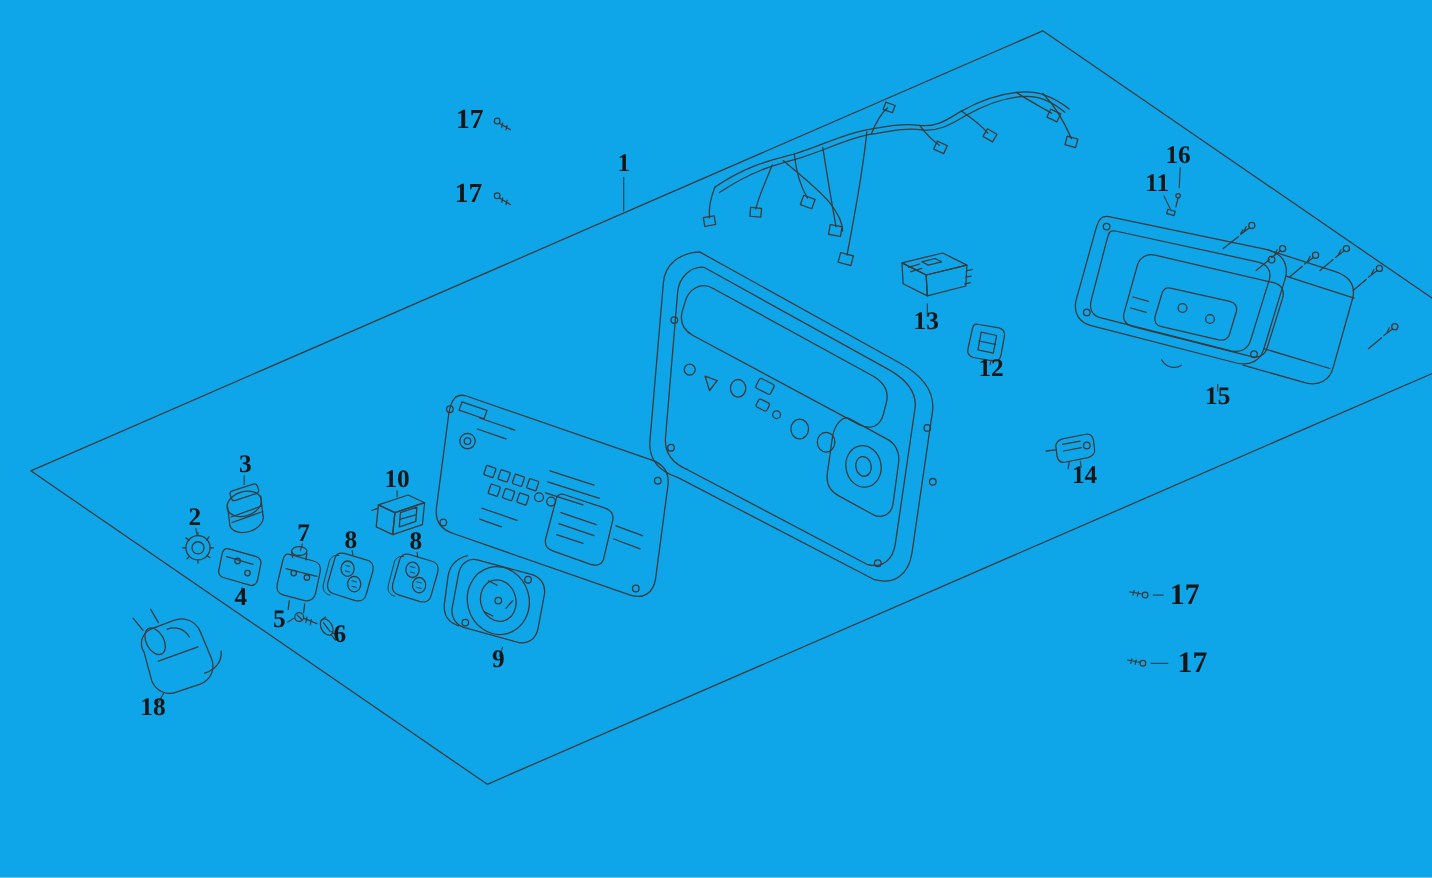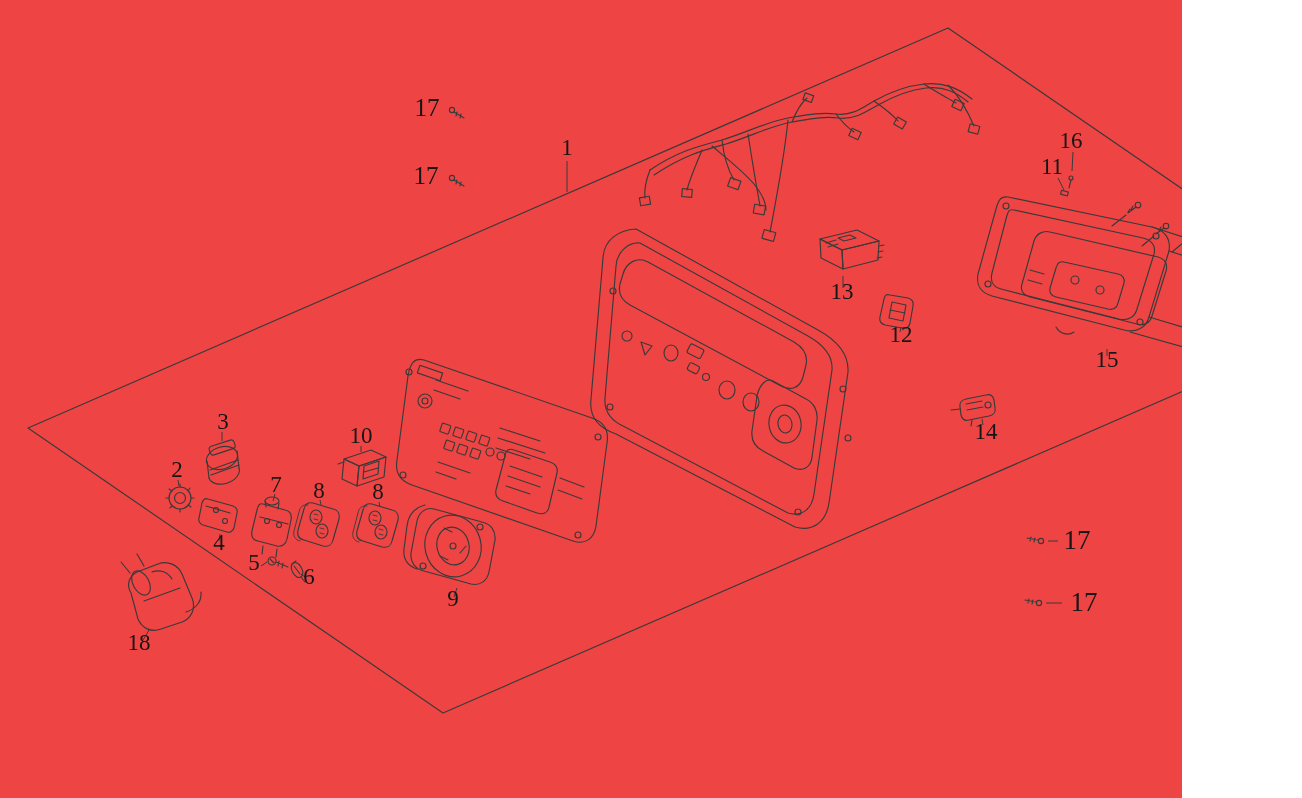--- a/index.html
+++ b/index.html
@@ -1,17 +1,17 @@
 <!DOCTYPE html>
 <html><head>
 <meta charset="utf-8">
 <style>
   html,body{margin:0;padding:0;background:#ffffff;}
-  #stage{position:relative;width:1182px;height:798px;background:#ef4444;overflow:hidden;
-         font-family:"Liberation Serif", serif;}
+  #stage{position:relative;width:1302px;height:798px;background:#0ea5e9;overflow:hidden;
+         font-family:"Liberation Serif", serif;font-weight:bold;}
   svg{display:block;}
   .ln, .ln path, .ln rect, .ln circle, .ln ellipse, .ln line, .ln polyline, .ln polygon{
       stroke:#3a3a3a; fill:none; stroke-width:1.15; stroke-linecap:round; stroke-linejoin:round;}
   .wire{stroke:#222222; stroke-width:1.5; fill:none;}
   .thin{stroke-width:0.9;}
   .border-line{stroke:#8f8f8f; stroke-width:1.1; fill:none;}
   .fill-dark{fill:#2f2f2f; stroke:none;}
   .lbl{font-family:"Liberation Serif", serif; font-size:23px; fill:#161616; text-anchor:middle;}
   .lbl-md{font-size:25px;}
   .lbl-big{font-size:27px;}

